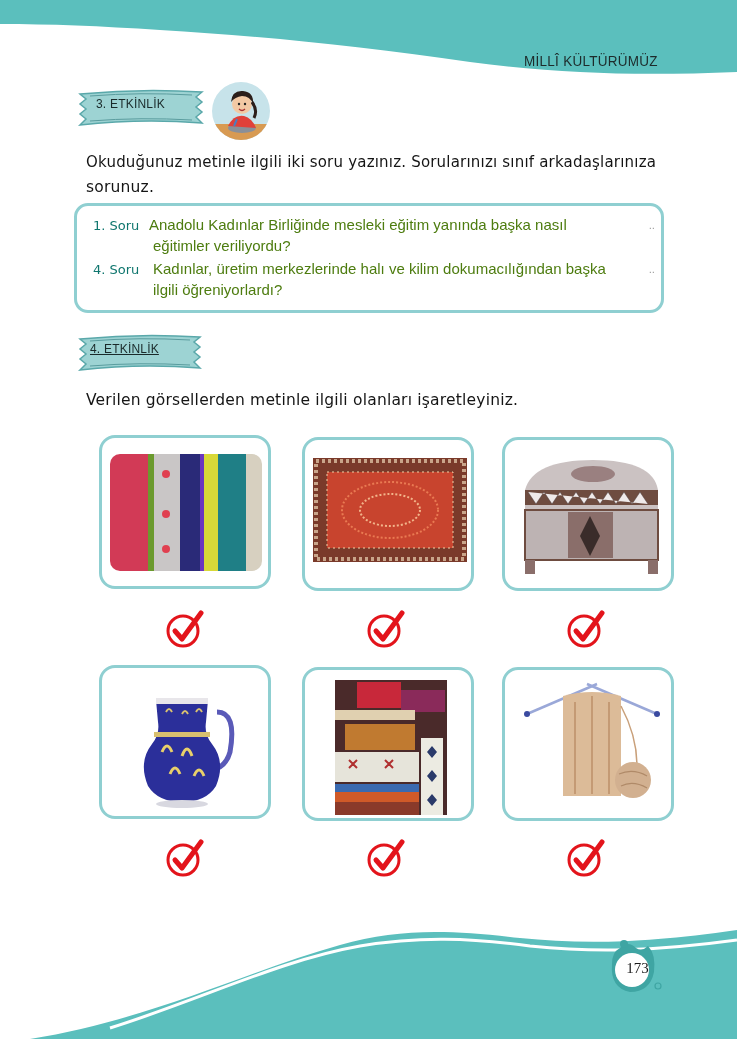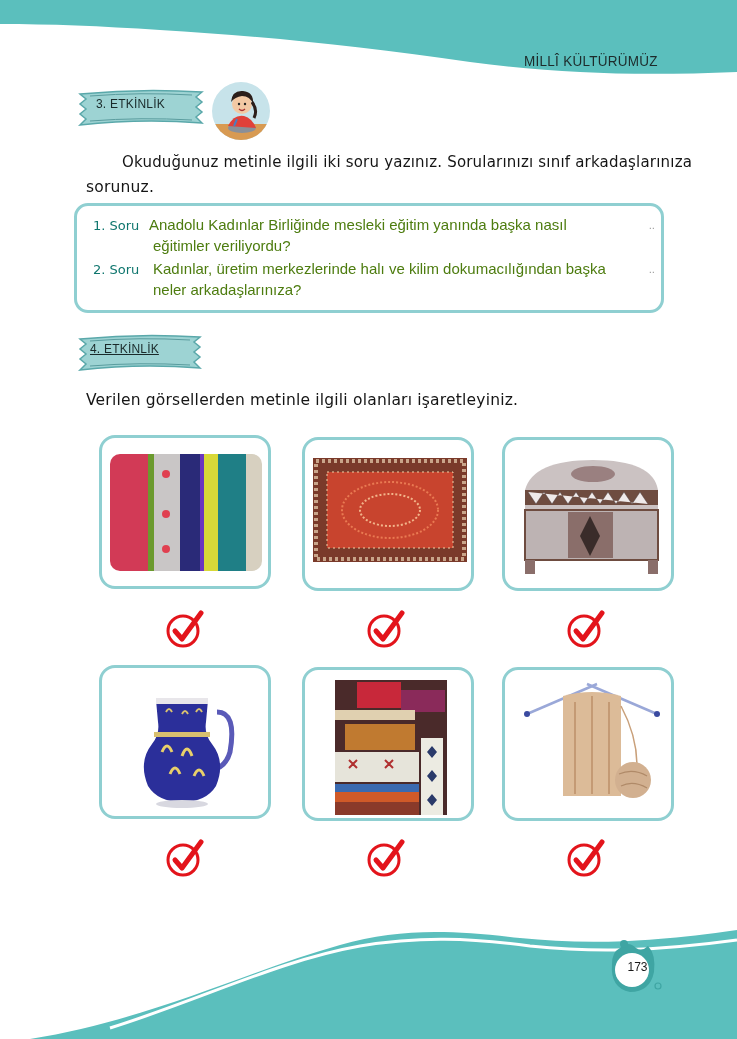--- a/index.html
+++ b/index.html
@@ -52,33 +52,33 @@
     <path d="M19,20 Q20,8 31,9 Q42,10 41,22 Q38,14 30,14 Q23,15 19,20 Z" fill="#2b1e1a"></path>
     <path d="M40,20 Q46,28 42,36" stroke="#2b1e1a" stroke-width="3" fill="none"></path>
     <circle cx="27" cy="22" r="1.2" fill="#222"></circle>
     <circle cx="33" cy="22" r="1.2" fill="#222"></circle>
     <path d="M27,27 Q30,30 33,27" stroke="#a33" stroke-width="1.2" fill="none"></path>
     <line x1="22" y1="44" x2="25" y2="37" stroke="#4a7dc0" stroke-width="2"></line>
   </svg>
 </div>
 
 <div class="instr" style="left:86px; top:150px; width:580px;">
-  <div style="text-align:justify; white-space:nowrap; font-size:15px;margin-left:36px;">Okuduğunuz metinle ilgili iki soru yazınız. Sorularınızı sınıf arkadaşlarınıza</div>
+  <div style="text-align:justify; white-space:nowrap; font-size:15px;">Okuduğunuz metinle ilgili iki soru yazınız. Sorularınızı sınıf arkadaşlarınıza</div>
   <div>sorunuz.</div>
 </div>
 
 <div class="qbox">
   <span class="q-label" style="left:16px; top:12px;">1. Soru</span>
   <div class="q-answer" style="left:72px; top:8px;">Anadolu Kadınlar Birliğinde mesleki eğitim yanında başka nasıl</div>
   <div class="q-answer" style="left:76px; top:29px;">eğitimler veriliyordu?</div>
   <span class="q-dots" style="top:14px;">..</span>
 
-  <span class="q-label" style="left:16px; top:56px;">2. Soru</span>
+  <span class="q-label" style="left:16px; top:56px;">4. Soru</span>
   <div class="q-answer" style="left:76px; top:52px;">Kadınlar, üretim merkezlerinde halı ve kilim dokumacılığından başka</div>
-  <div class="q-answer" style="left:76px; top:73px;">neler arkadaşlarınıza?</div>
+  <div class="q-answer" style="left:76px; top:73px;">ilgili öğreniyorlardı?</div>
   <span class="q-dots" style="top:58px;">..</span>
 </div>
 
 <div class="banner" style="left:76px; top:333px; width:128px;">
   <svg width="128" height="40" viewBox="0 0 128 40">
     <path d="M4,6 Q64,0 124,4 L118,9 L124,14 L118,19 L124,24 L118,29 L124,35 Q64,30 4,37 L10,31 L4,26 L10,21 L4,16 L10,11 Z" fill="#9dd3d3" stroke="#5aa8aa" stroke-width="1.5"></path>
     <path d="M14,8 Q64,4 114,7" stroke="#5a9c9e" stroke-width="1" fill="none"></path>
     <path d="M14,33 Q64,29 114,32" stroke="#5a9c9e" stroke-width="1" fill="none"></path>
   </svg>
   <span class="banner-label" style="left:14px;text-decoration:underline;">4. ETKİNLİK</span>
@@ -208,14 +208,14 @@
   <path d="M110,128 C200,100 280,60 360,46 C420,36 470,38 530,46 C590,52 650,52 737,40" stroke="#ffffff" stroke-width="3" fill="none"></path>
 </svg>
 
 <div class="abs" style="left:604px; top:938px; width:60px; height:60px;">
   <svg width="60" height="60" viewBox="0 0 60 60" style="position:absolute; left:0; top:0;">
     <path d="M8,26 Q6,50 26,54 Q46,54 50,34 Q52,16 44,8 Q38,14 32,10 Q24,2 16,10 Q8,14 8,26 Z" fill="#3fa5a3"></path>
     <circle cx="20" cy="6" r="4" fill="#3fa5a3"></circle>
     <circle cx="54" cy="48" r="3" fill="none" stroke="#3fa5a3" stroke-width="1.2"></circle>
     <circle cx="28" cy="32" r="17" fill="#ffffff"></circle>
   </svg>
-  <span style="position:absolute; left:11px; top:22px; width:45px; text-align:center; font-family:Liberation Sans, sans-serif; font-size:12px; color:#1a1a1a;">173</span>
+  <span style="position:absolute; left:11px; top:22px; width:45px; text-align:center; font-family:Liberation Serif, serif; font-size:15px; color:#1a1a1a;">173</span>
 </div>
 
 </body></html>

